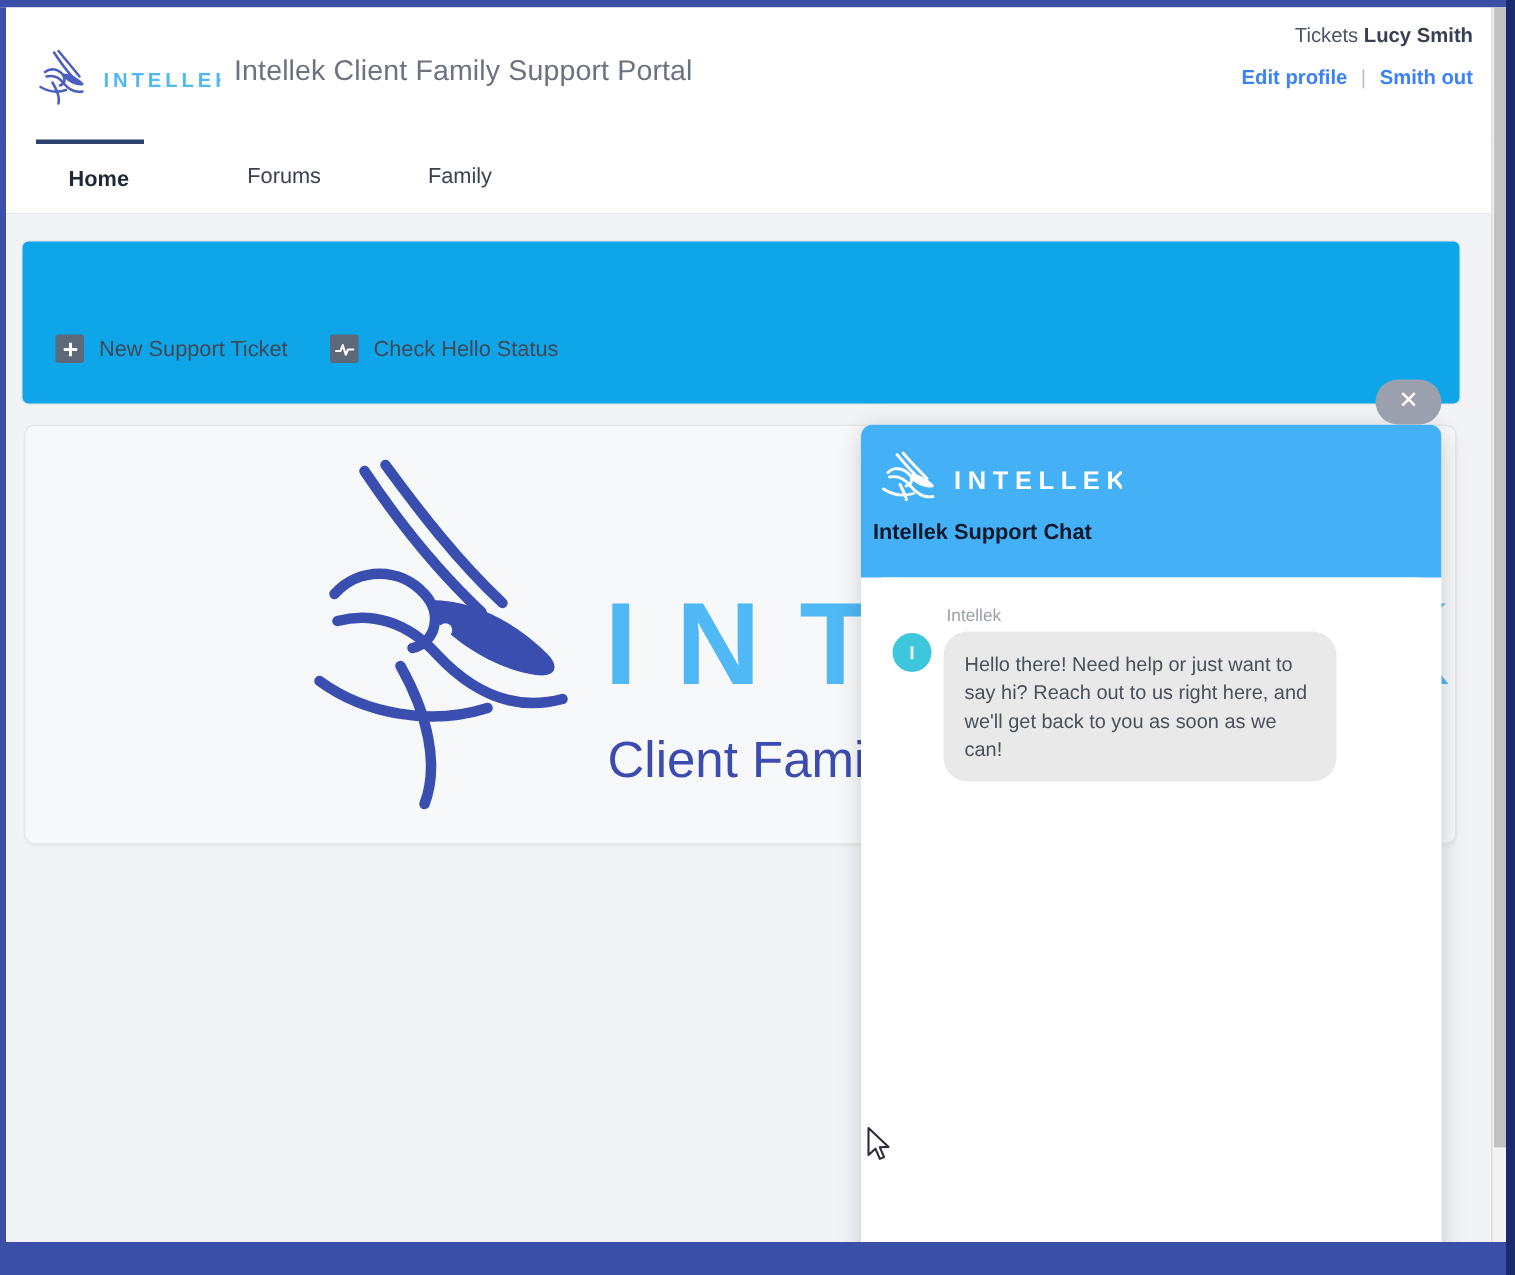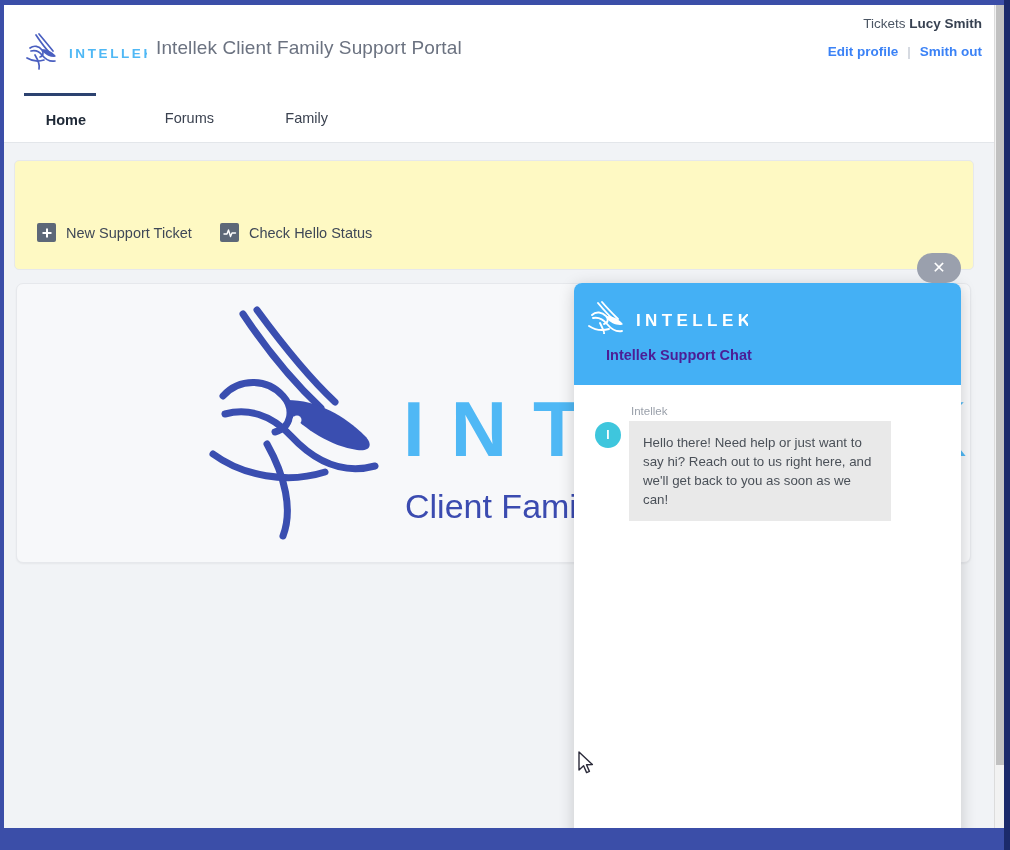--- a/index.html
+++ b/index.html
@@ -127,21 +127,21 @@
   
   #main-content {
     position: absolute; left: 0; top: 138px;
     width: 990px; height: 685px;
     background: #f1f3f6;
   }
 
   #quick-actions-card {
     position: absolute; left: 10px; top: 17px;
     width: 960px; height: 110px;
-    background: #fef9c3;
+    background: #0ea5e9;
     border: 1px solid #e6e8ec;
     border-radius: 5px;
   }
   .quick-action {
     position: absolute; top: 62px;
     display: flex; align-items: center; gap: 10px;
     cursor: pointer;
   }
   .qa-icon {
     width: 19px; height: 19px;
@@ -190,22 +190,22 @@
   #chat-header {
     position: absolute; left: 0; top: 0;
     width: 387px; height: 102px;
     background: #44b0f5;
   }
   #chat-header-logo {
     position: absolute; left: 14px; top: 17px;
     width: 160px; height: 34px;
   }
   #chat-header-title {
-    position: absolute; left: 32px; top: 64px;
-    font-size: 14.5px; font-weight: bold; color: #4c1d95;
+    position: absolute; left: 8px; top: 64px;
+    font-size: 14.5px; font-weight: bold; color: #0f172a;
     white-space: nowrap;
     text-align: right;
   }
   #chat-body {
     position: absolute; left: 12px; top: 102px;
     width: 363px; height: 514px;
     background: #ffffff;
     border-radius: 3px;
     overflow: hidden;
   }
@@ -221,21 +221,21 @@
     display: flex; align-items: center; justify-content: center;
     flex: 0 0 auto;
     margin-top: 17px;
   }
   .chat-msg-col { display: flex; flex-direction: column; }
   .chat-sender {
     font-size: 11.5px; color: #9aa0aa; margin-bottom: 4px; margin-left: 2px;
   }
   .chat-bubble {
     background: #e9e9e9;
-    border-radius: 0;
+    border-radius: 16px;
     padding: 12px 14px;
     font-size: 13.3px;
     line-height: 19px;
     color: #4a5058;
     max-width: 262px;
   }
 
   
   #mouse-cursor {
     position: absolute; left: 574px; top: 608px;

